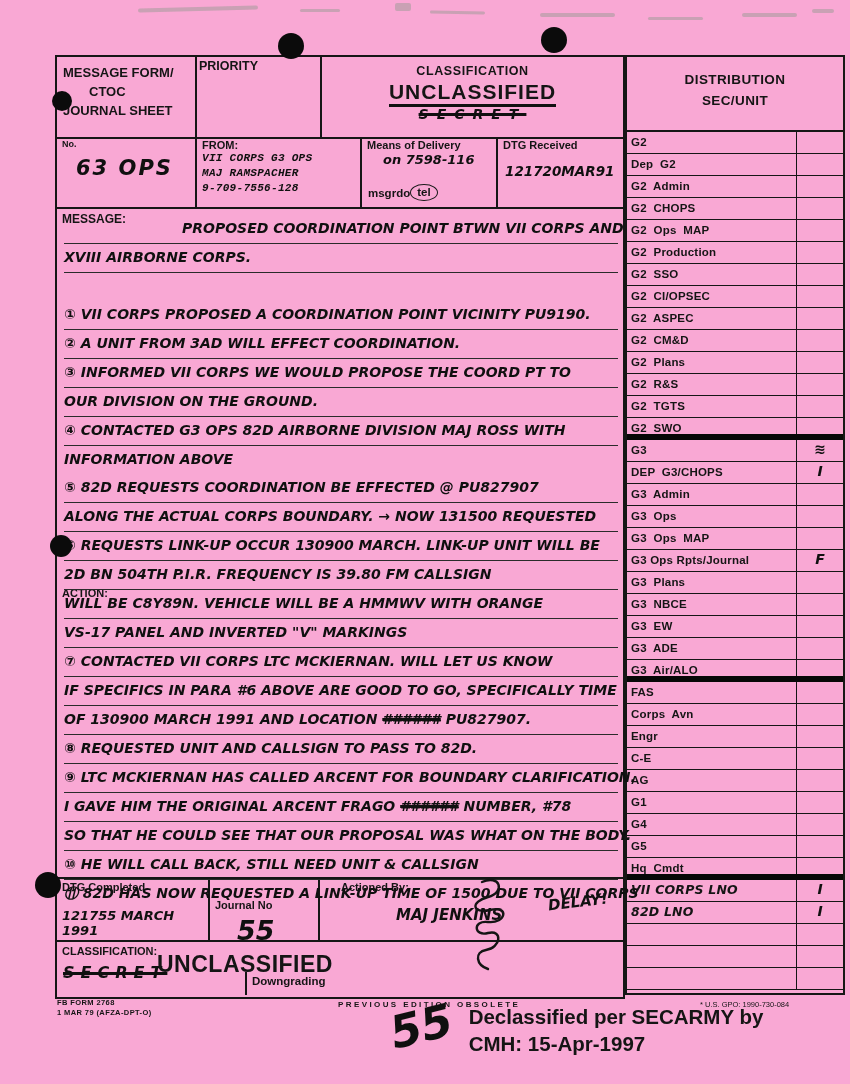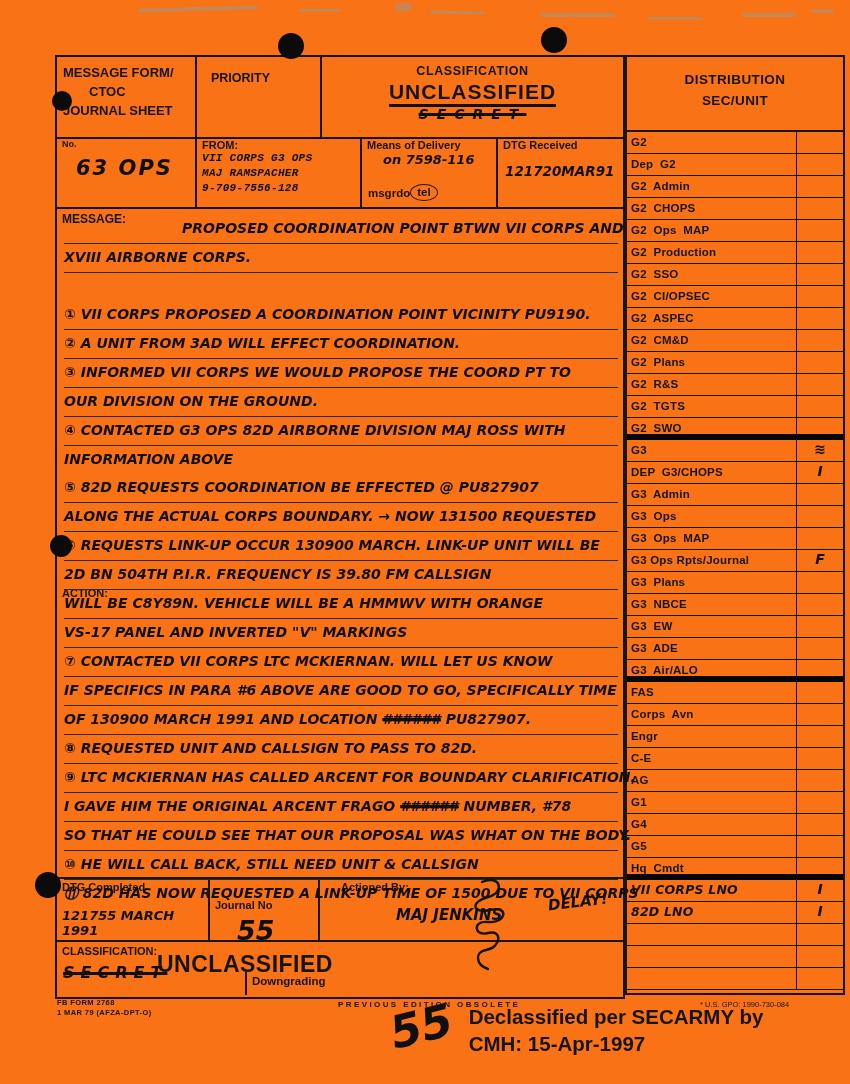--- a/index.html
+++ b/index.html
@@ -1,34 +1,34 @@
 <!DOCTYPE html>
 <html><head>
 <meta charset="utf-8">
 <style>
   html,body{margin:0;padding:0;background:#d8d8d4;}
-  .page{position:relative;width:850px;height:1084px;background:#f97316;overflow:hidden;
+  .page{position:relative;width:850px;height:1084px;background:#f9a8d4;overflow:hidden;
         font-family:"Liberation Sans",sans-serif;color:#151515;}
   .hw{font-family:"DejaVu Sans",sans-serif;font-style:italic;color:#101010;}
 
   
   .streak{position:absolute;background:#9a9a94;opacity:.5;border-radius:2px;}
 
   
   .hole{position:absolute;border-radius:50%;background:#0b0b0b;z-index:9;}
 
   
   .form-main{position:absolute;left:55px;top:55px;width:566px;height:940px;border:2px solid #161616;}
   .sec{position:absolute;left:0;right:0;}
   .sec-header{top:0;height:80px;border-bottom:2px solid #161616;display:flex;}
   .cell{border-right:2px solid #161616;box-sizing:border-box;}
   .cell:last-child{border-right:none;}
   .cell-title{width:140px;padding:7px 6px;font-weight:bold;font-size:13px;line-height:1.45;}
   .cell-title .l2{padding-left:26px;}
-  .cell-priority{width:125px;padding:14px;font-weight:bold;font-size:12.5px;}
+  .cell-priority{width:125px;padding:2px;font-weight:bold;font-size:12.5px;}
   .cell-class{flex:1;text-align:center;padding-top:7px;border-radius:20px;}
   .class-label{font-weight:bold;font-size:12.5px;letter-spacing:.6px;}
   .class-stamp{display:inline-block;font-weight:bold;font-size:21px;letter-spacing:1px;border-bottom:3px solid #111;margin-top:2px;}
   .crossed{font-weight:bold;text-decoration:line-through;text-decoration-thickness:2.5px;}
   .class-crossed-top{font-size:14px;letter-spacing:8px;margin-top:-1px;}
 
   .sec-routing{top:80px;height:70px;border-bottom:2px solid #161616;display:flex;}
   .cell-no{width:140px;padding:2px 5px;}
   .no-label{font-size:9px;font-weight:bold;}
   .no-value{font-size:21px;font-weight:bold;margin:7px 0 0 14px;letter-spacing:2px;}

